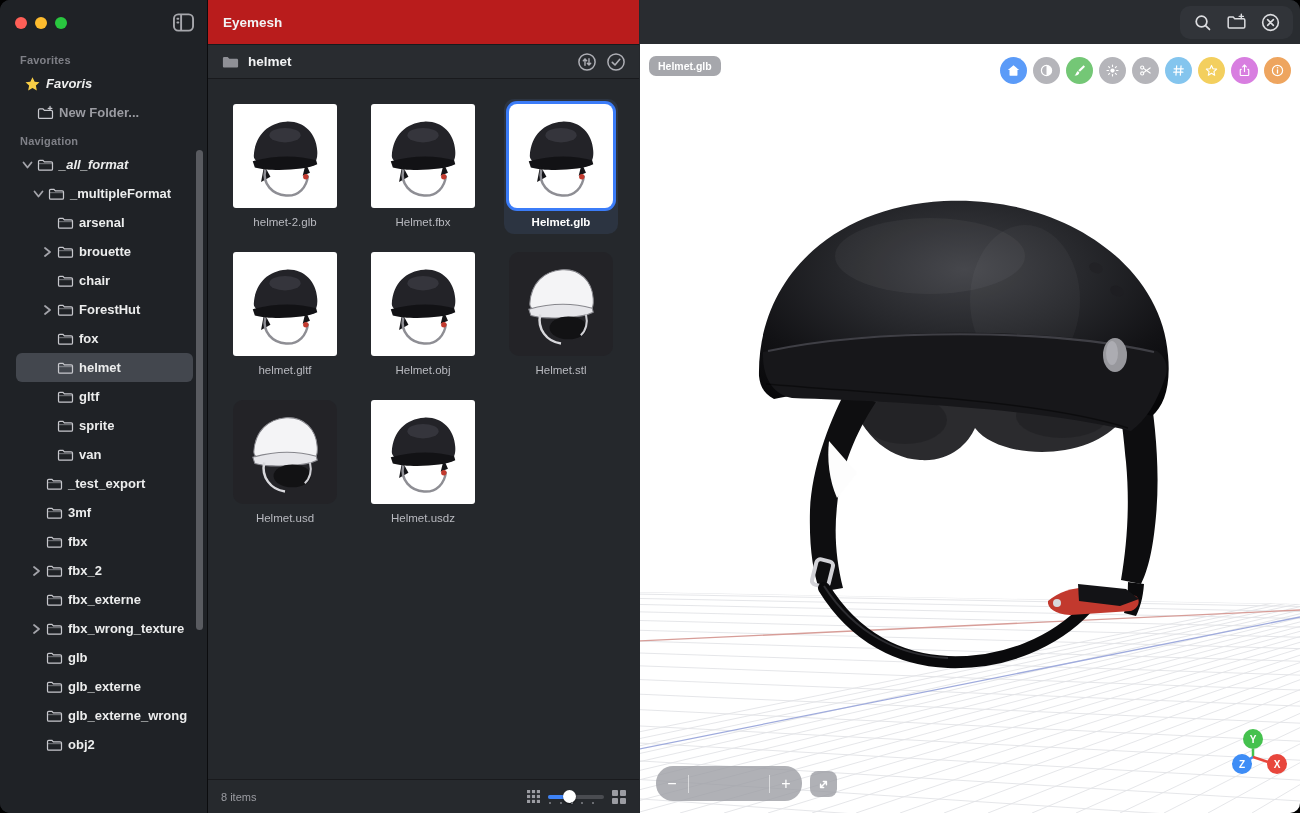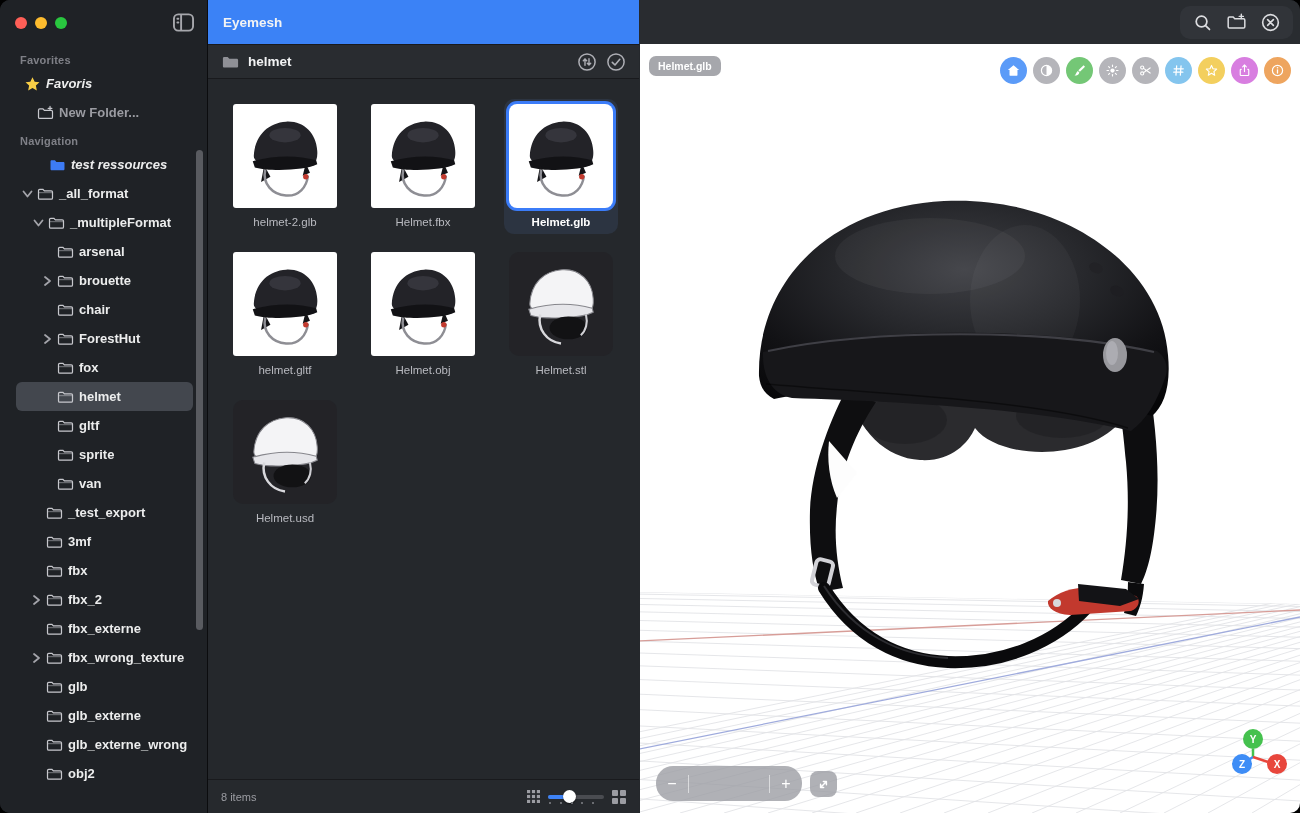--- a/index.html
+++ b/index.html
@@ -21,21 +21,21 @@
   .side-row .chev{position:absolute;left:calc(var(--il) - 14px);top:50%;transform:translateY(-50%);width:9px;height:11px;color:#a2a3a9;display:flex;}
   .side-row .chev svg{width:9px;height:11px;}
   .side-row .chev.down svg{transform:rotate(90deg);}
   .side-row .sicon{position:absolute;left:var(--il);top:50%;transform:translateY(-50%);width:17px;height:16px;color:#c7c8cd;display:flex;}
   .side-row .sicon svg{width:17px;height:16px;}
   .side-row .slbl{position:absolute;left:calc(var(--il) + 22px);white-space:nowrap;}
   .sb-scrollbar{position:absolute;right:4px;top:150px;width:7px;height:480px;border-radius:4px;background:#595b60;}
 
   
   .browser{position:absolute;left:208px;top:0;width:431px;height:813px;background:#25282c;}
-  .b-title{height:44px;background:#3b82f6;border-bottom:1px solid #191a1d;display:flex;align-items:center;padding-left:15px;color:#f2f3f4;font-weight:700;font-size:13.5px;}
+  .b-title{height:44px;background:#b91c1c;border-bottom:1px solid #191a1d;display:flex;align-items:center;padding-left:15px;color:#f2f3f4;font-weight:700;font-size:13.5px;}
   .b-folderbar{height:33px;background:#292c30;border-bottom:1px solid #191a1d;display:flex;align-items:center;padding:0 13px;gap:8px;color:#f2f3f4;font-weight:700;font-size:13.5px;}
   .b-folderbar .fico{width:19px;height:18px;display:flex;}
   .b-actions{margin-left:auto;display:flex;gap:9px;color:#aeafb5;}
   .b-actions .hbtn{width:20px;height:20px;display:flex;}
   .b-grid{position:absolute;top:78px;bottom:34px;left:0;right:0;padding:21px 0 0 20px;display:grid;grid-template-columns:repeat(3,114px);column-gap:24px;row-gap:13px;align-content:start;}
   .card{width:114px;border-radius:10px;padding:5px 5px 6px;box-sizing:border-box;}
   .card.selected{background:#2c3441;}
   .thumb{width:104px;height:104px;border-radius:3px;overflow:hidden;}
   .thumb svg{width:100%;height:100%;display:block;}
   .thumb.light{background:#ffffff;}
@@ -125,28 +125,20 @@
         <div class="side-row muted" style="--il: 21px;">
           <span class="sicon">
             <svg viewBox="0 0 18 16">
               <path d="M1.6 5 C1.6 4.2 2.1 3.7 2.9 3.7 H6.3 L7.8 5.3 H15.1 C15.9 5.3 16.4 5.8 16.4 6.6 V12.4 C16.4 13.2 15.9 13.7 15.1 13.7 H2.9 C2.1 13.7 1.6 13.2 1.6 12.4 Z" fill="none" stroke="currentColor" stroke-width="1.3"></path>
               <path d="M13.8 1 V5 M11.8 3 H15.8" stroke="currentColor" stroke-width="1.3" stroke-linecap="round"></path>
             </svg>
           </span>
           <span class="slbl">New Folder...</span>
         </div>
         <div class="sb-sec">Navigation</div>
-        <div class="side-row" style="--il: 33px;">
-          <span class="sicon">
-            <svg viewBox="0 0 18 16">
-              <path d="M1.6 4.4 C1.6 3.6 2.1 3.1 2.9 3.1 H6.3 L7.8 4.7 H15.1 C15.9 4.7 16.4 5.2 16.4 6 V12.2 C16.4 13 15.9 13.5 15.1 13.5 H2.9 C2.1 13.5 1.6 13 1.6 12.2 Z" fill="#3d7bf5"></path>
-            </svg>
-          </span>
-          <span class="slbl">test ressources</span>
-        </div>
         <div class="side-row" style="--il: 21px;">
           <span class="chev down">
             <svg viewBox="0 0 9 11">
               <path d="M2 1.5 L7 5.5 L2 9.5" fill="none" stroke="currentColor" stroke-width="1.8" stroke-linecap="round" stroke-linejoin="round"></path>
             </svg>
           </span>
           <span class="sicon">
             <svg viewBox="0 0 18 16">
               <path d="M1.6 4.4 C1.6 3.6 2.1 3.1 2.9 3.1 H6.3 L7.8 4.7 H15.1 C15.9 4.7 16.4 5.2 16.4 6 V12.2 C16.4 13 15.9 13.5 15.1 13.5 H2.9 C2.1 13.5 1.6 13 1.6 12.2 Z" fill="none" stroke="currentColor" stroke-width="1.3"></path>
               <path d="M1.6 6.6 H16.4" stroke="currentColor" stroke-width="1" opacity=".55"></path>
@@ -438,20 +430,28 @@
           </div>
           <div class="name">Helmet.stl</div>
         </div>
         <div class="card">
           <div class="thumb dark">
             <svg viewBox="0 0 100 100">
               <use href="#mini-light"></use>
             </svg>
           </div>
           <div class="name">Helmet.usd</div>
+        </div>
+        <div class="card">
+          <div class="thumb light">
+            <svg viewBox="0 0 100 100">
+              <use href="#mini-dark"></use>
+            </svg>
+          </div>
+          <div class="name">Helmet.usdz</div>
         </div>
       </div>
     <div class="b-status">
       <span>8 items</span>
       <span class="b-status-right">
         <span class="gicon">
           <svg width="13" height="13" viewBox="0 0 14 14">
               <g fill="#9b9ca2">
                 <rect width="3.4" height="3.4"></rect>
                 <rect x="5.3" width="3.4" height="3.4"></rect>

